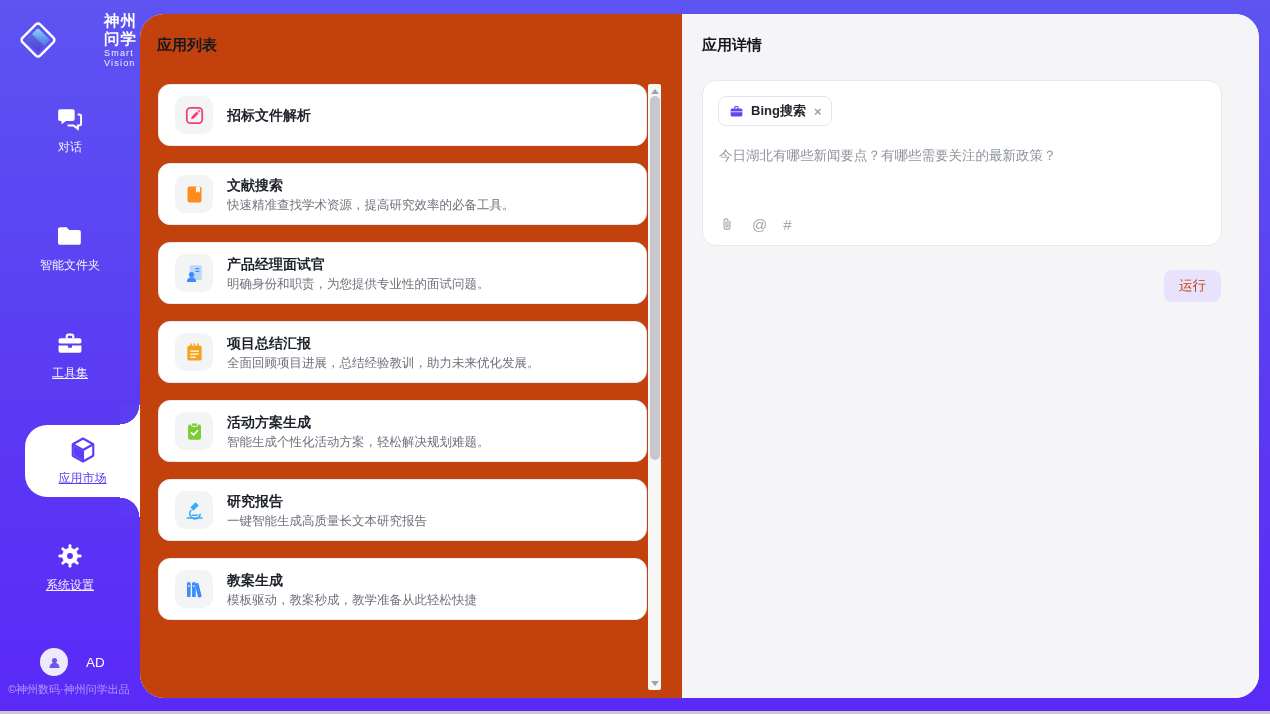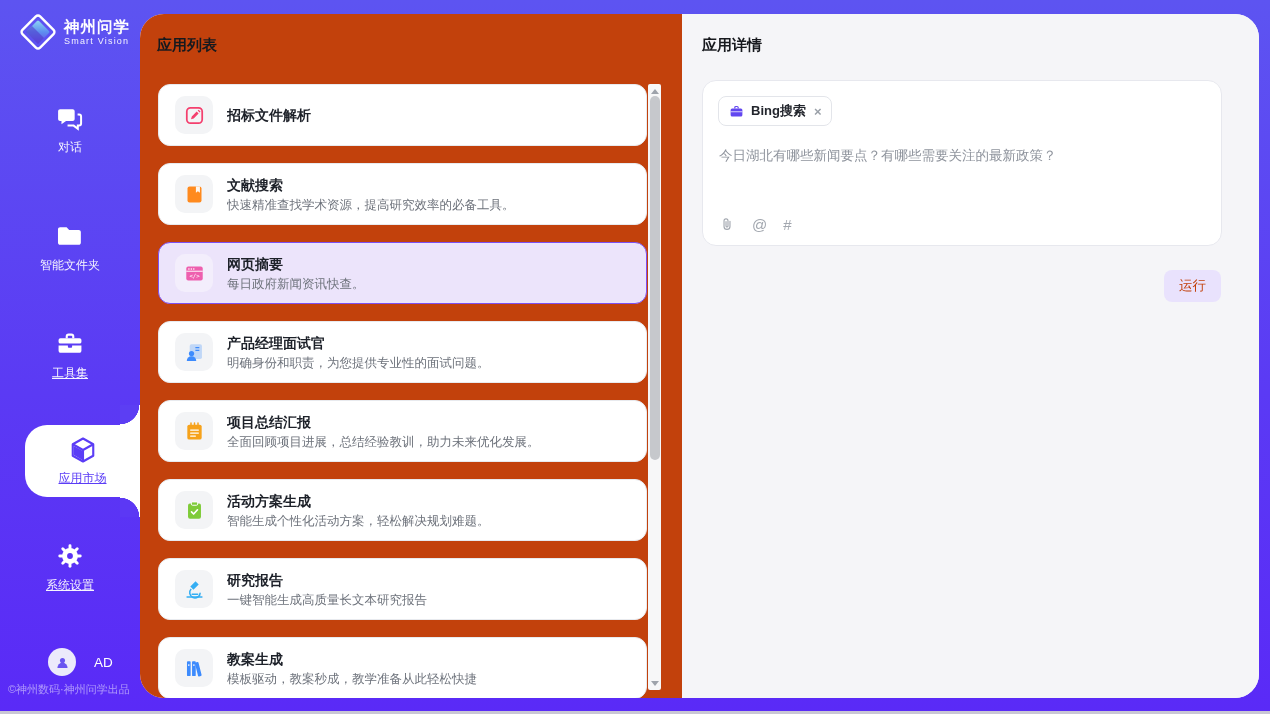--- a/index.html
+++ b/index.html
@@ -3,21 +3,21 @@
 <meta charset="utf-8">
 <style>
   html,body{margin:0;padding:0;}
   body{font-family:"Liberation Sans","DejaVu Sans",sans-serif;}
   .page{position:relative;width:1270px;height:714px;overflow:hidden;
         background:linear-gradient(180deg,#5d54f1 0%,#5b3af4 55%,#5a2af7 100%);}
   .bottom-edge{position:absolute;left:0;bottom:0;width:100%;height:3px;background:#c9c7d4;}
 
   
   .sidebar{position:absolute;left:0;top:0;width:140px;height:714px;}
-  .logo{position:absolute;left:18px;top:12px;display:flex;align-items:center;}
+  .logo{position:absolute;left:18px;top:12px;display:flex;align-items:center;gap:40px;}
   .logo-mark{width:40px;height:40px;}
   .logo-mark svg{width:40px;height:40px;display:block;}
   .logo-text{margin-left:6px;color:#fff;}
   .logo-title{font-size:15.5px;font-weight:bold;letter-spacing:1px;line-height:18px;}
   .logo-sub{font-size:9px;letter-spacing:1.2px;opacity:.92;}
 
   .nav-item{position:absolute;left:0;width:140px;height:64px;display:flex;flex-direction:column;
             align-items:center;cursor:pointer;}
   .nav-item .icon{width:28px;height:28px;color:#fff;}
   .nav-item .icon svg{width:28px;height:28px;display:block;}
@@ -26,21 +26,21 @@
 
   .nav-item.active{left:25px;width:115px;height:72px;background:#fff;
                    border-radius:22px 0 0 22px;justify-content:center;}
   .nav-item.active .icon{color:#5b3df6;width:30px;height:30px;}
   .nav-item.active .icon svg{width:30px;height:30px;}
   .nav-item.active .nav-label{color:#5b3df6;margin-top:5px;}
   .curve{position:absolute;right:0;width:20px;height:20px;}
   .curve-top{top:-20px;background:radial-gradient(circle 20px at 0 0,#5c3ef3 0 19px,#fff 19.5px);}
   .curve-bot{bottom:-20px;background:radial-gradient(circle 20px at 0 100%,#5c38f4 0 19px,#fff 19.5px);}
 
-  .user-row{position:absolute;left:48px;top:648px;display:flex;align-items:center;cursor:pointer;}
+  .user-row{position:absolute;left:40px;top:648px;display:flex;align-items:center;cursor:pointer;}
   .avatar{width:28px;height:28px;border-radius:50%;background:#eceafb;display:flex;align-items:center;justify-content:center;}
   .avatar .icon{width:17px;height:17px;color:#6a55f0;}
   .avatar .icon svg{width:17px;height:17px;display:block;}
   .user-name{margin-left:18px;color:#fff;font-size:13.5px;}
   .side-footer{position:absolute;left:8px;bottom:17px;font-size:11px;color:rgba(255,255,255,.5);white-space:nowrap;}
 
   
   .content{position:absolute;left:140px;top:14px;width:1119px;height:684px;background:#fff;
            border-radius:24px;overflow:hidden;}
 
@@ -209,38 +209,20 @@
                   <rect x="4" y="2.8" width="16" height="18.4" rx="2.4" fill="currentColor"></rect>
                   <path fill="#fff" opacity=".92" d="M13.6 2.8h4.6V10l-2.3-1.8L13.6 10z"></path>
                 </svg>
               </span>
             </span>
             <span class="card-text">
               <div class="card-title">文献搜索</div>
               <div class="card-desc">快速精准查找学术资源，提高研究效率的必备工具。</div>
             </span>
           </div>
-          <div class="app-card selected">
-            <span class="tile">
-              <span class="icon" style="color:#ee5fae">
-                <svg viewBox="0 0 24 24">
-                  <rect x="2.6" y="4" width="18.8" height="16" rx="2.2" fill="currentColor"></rect>
-                  <circle cx="5.6" cy="6.9" r=".9" fill="#fff"></circle>
-                  <circle cx="8.4" cy="6.9" r=".9" fill="#fff"></circle>
-                  <circle cx="11.2" cy="6.9" r=".9" fill="#fff"></circle>
-                  <path d="M2.6 9.4h18.8" stroke="#fff" stroke-width="1.1"></path>
-                  <text x="12" y="17.2" font-size="6.5" fill="#fff" text-anchor="middle" font-family="monospace">&lt;/&gt;</text>
-                </svg>
-              </span>
-            </span>
-            <span class="card-text">
-              <div class="card-title">网页摘要</div>
-              <div class="card-desc">每日政府新闻资讯快查。</div>
-            </span>
-          </div>
           <div class="app-card">
             <span class="tile">
               <span class="icon" style="color:#3d8bfd">
                 <svg viewBox="0 0 24 24">
                   <rect x="6.5" y="2.5" width="14" height="17" rx="2" fill="currentColor" opacity=".28"></rect>
                   <path d="M13 6.5h4.5M13 9.5h4.5" stroke="currentColor" stroke-width="1.4"></path>
                   <circle cx="8.6" cy="13.2" r="3" fill="currentColor"></circle>
                   <path fill="currentColor" d="M3.2 21.6a5.4 5.4 0 0 1 10.8 0z"></path>
                 </svg>
               </span>

